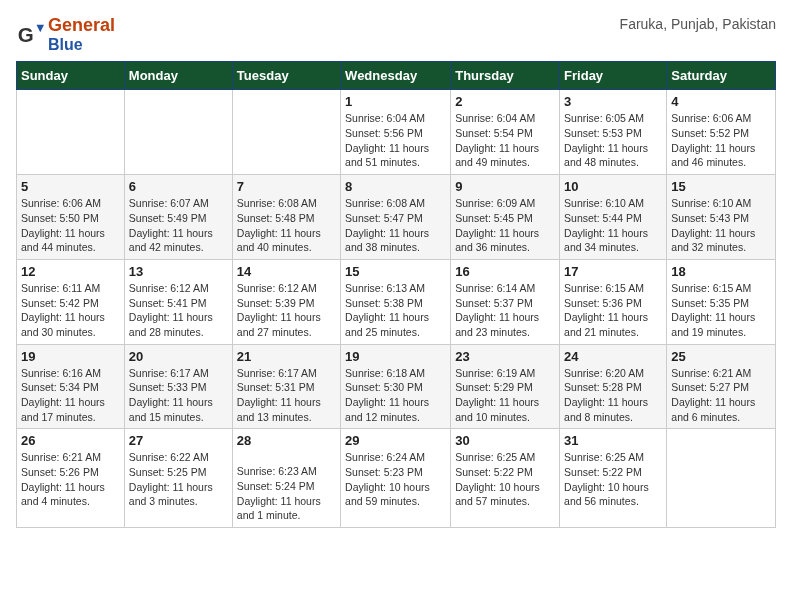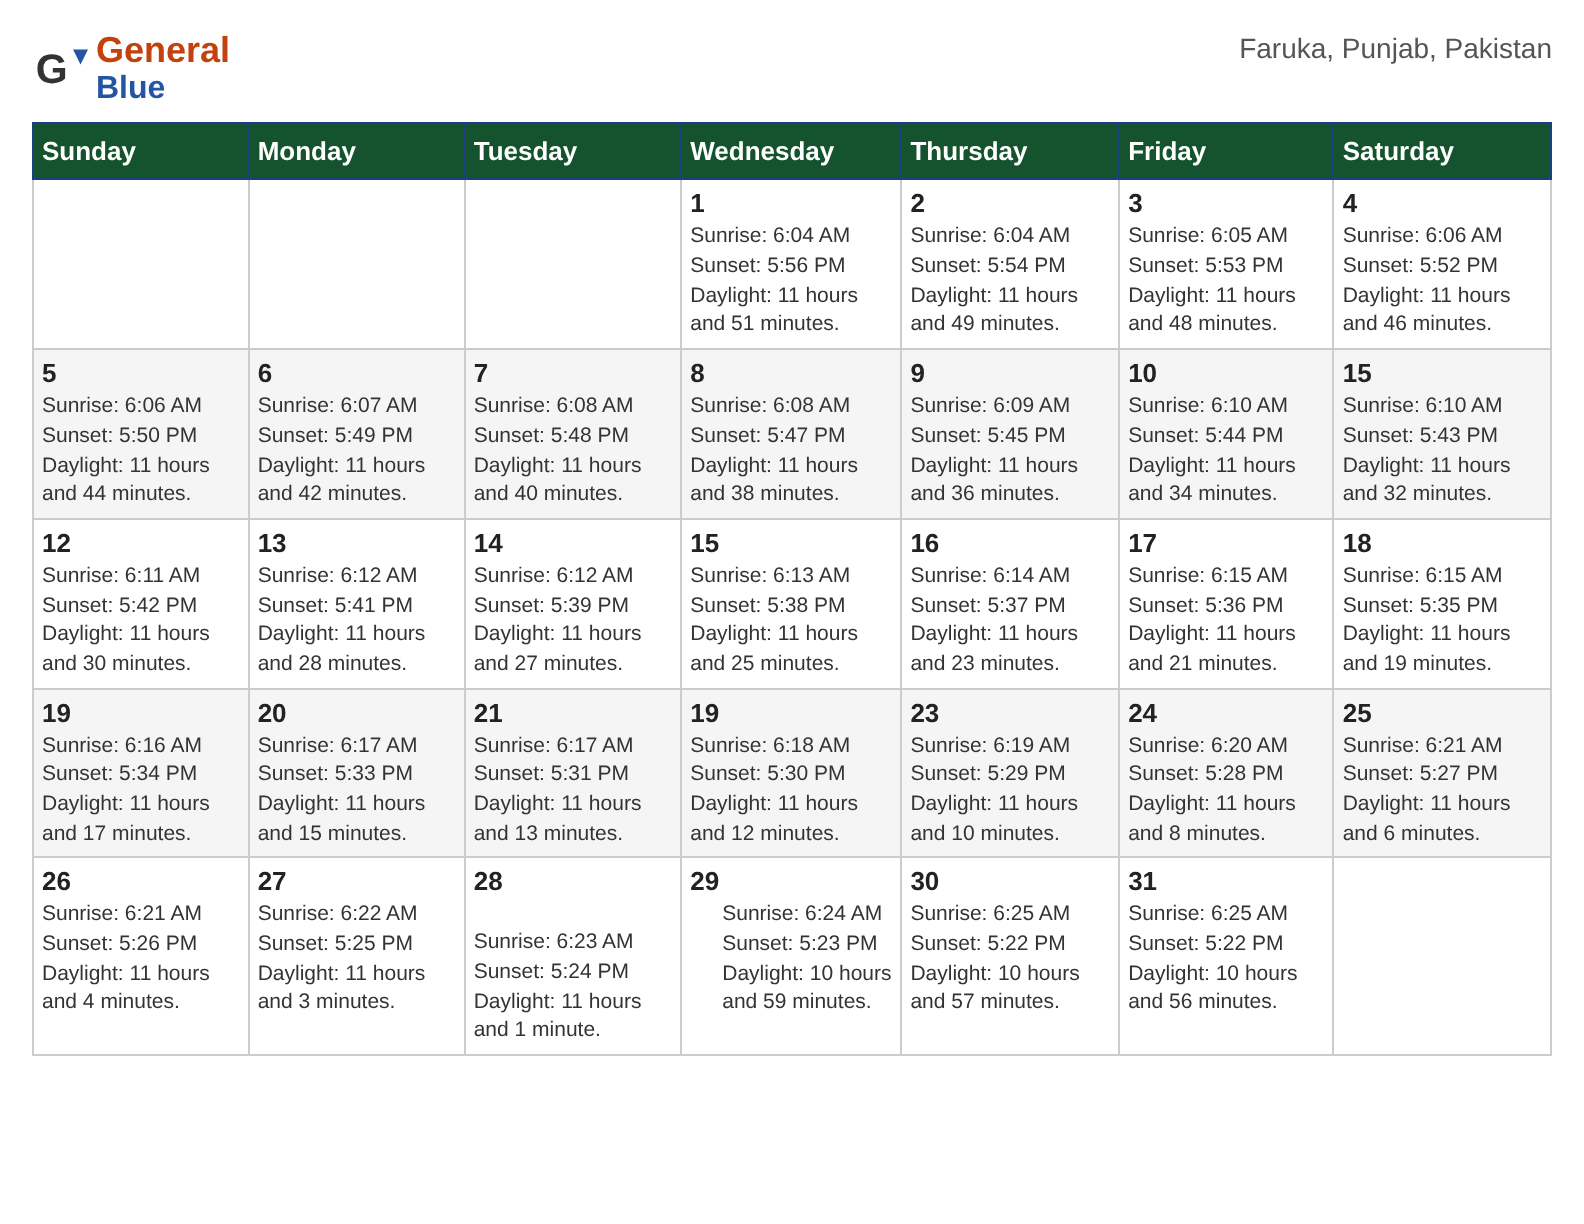--- a/index.html
+++ b/index.html
@@ -324,21 +324,21 @@
         </td>
         <td>
           <span class="day-num">28</span>
           <div class="day-info" style="white-space: pre-line; margin-top: 16px;">Sunrise: 6:23 AM
 Sunset: 5:24 PM
 Daylight: 11 hours
 and 1 minute.</div>
         </td>
         <td>
           <span class="day-num">29</span>
-          <div class="day-info" style="white-space: pre-line; margin-left: 16px;">Sunrise: 6:24 AM
+          <div class="day-info" style="white-space: pre-line;">Sunrise: 6:24 AM
 Sunset: 5:23 PM
 Daylight: 10 hours
 and 59 minutes.</div>
         </td>
         <td>
           <span class="day-num">30</span>
           <div class="day-info" style="white-space: pre-line;">Sunrise: 6:25 AM
 Sunset: 5:22 PM
 Daylight: 10 hours
 and 57 minutes.</div>

